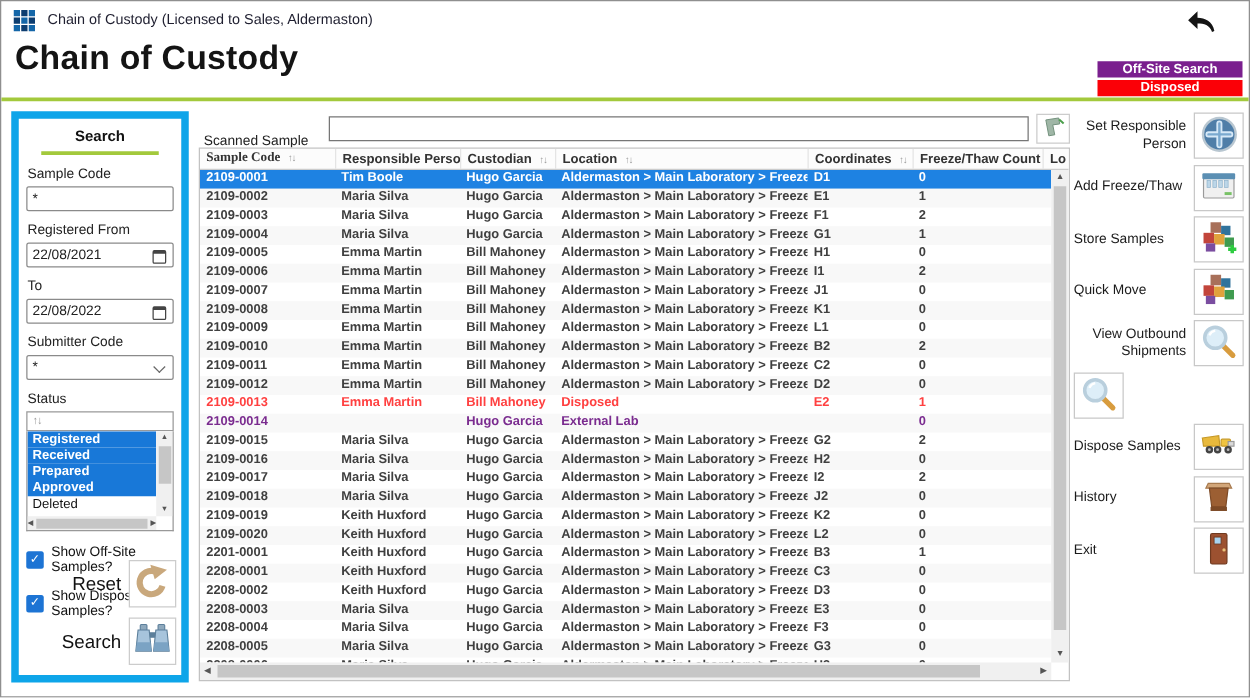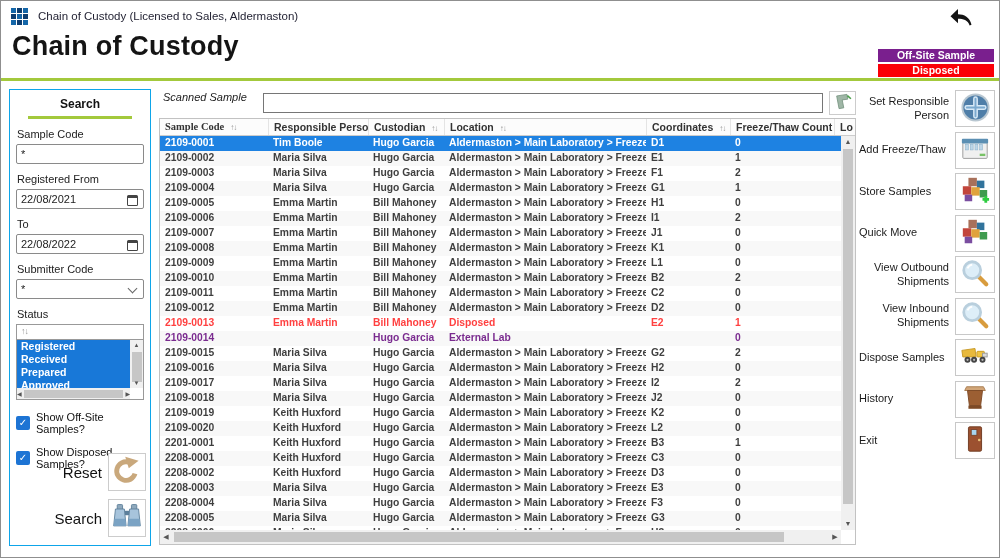--- a/index.html
+++ b/index.html
@@ -15,50 +15,50 @@
 
   
   .page-title{position:absolute;left:11px;top:30px;margin:0;font-size:27px;font-weight:600;color:#141414;letter-spacing:.2px;}
   .badges{position:absolute;right:5px;top:48px;width:116px;}
   .badge{height:13px;line-height:13px;text-align:center;color:#fff;font-size:10.5px;font-weight:bold;margin-bottom:2px;}
   .badge-offsite{background:#7a1f8e;}
   .badge-disposed{background:#fb0007;}
   .green-rule{position:absolute;top:77px;left:0;right:0;height:3px;background:#a3c93c;}
 
   
-  .search-panel{position:absolute;left:8px;top:88px;width:142px;height:457px;border:1px solid #0ea5e9;box-sizing:border-box;padding:0 6px;background:#fff;}
+  .search-panel{position:absolute;left:8px;top:88px;width:142px;height:457px;border:6px solid #0ea5e9;box-sizing:border-box;padding:0 6px;background:#fff;}
   .sp-header{text-align:center;font-size:12px;font-weight:bold;color:#111;padding-top:7px;}
   .sp-underline{height:3px;background:#a3c93c;margin:5px 12px 6px;}
   .f-label{font-size:11px;color:#222;margin:9px 1px 4px;display:block;}
   .txt{width:100%;height:20px;border:1px solid #8a8a8a;border-radius:2px;box-sizing:border-box;font-size:11px;padding:0 4px;font-family:inherit;color:#222;}
   .date-wrap,.sel-wrap{position:relative;}
   .cal{position:absolute;right:6px;top:6px;width:9px;height:7px;border:1.4px solid #444;border-top-width:3px;border-radius:1.5px;}
   .sel-wrap{width:100%;height:20px;border:1px solid #8a8a8a;border-radius:2px;box-sizing:border-box;font-size:11px;padding:3px 4px 0;color:#222;cursor:pointer;}
   .chev{position:absolute;right:7px;top:5px;width:6px;height:6px;border-right:1.3px solid #666;border-bottom:1.3px solid #666;transform:rotate(45deg);}
   .status-sort{height:16px;border:1px solid #999;box-sizing:border-box;font-size:9px;color:#999;padding:1px 4px;letter-spacing:-1px;}
-  .listbox{position:relative;height:60px;border:1px solid #999;border-top:none;box-sizing:border-box;overflow:hidden;background:#fff;}
+  .listbox{position:relative;height:80px;border:1px solid #999;border-top:none;box-sizing:border-box;overflow:hidden;background:#fff;}
   .list-items{position:absolute;left:0;top:0;right:13px;bottom:11px;overflow:hidden;}
   .status-item{height:13px;line-height:13px;font-size:10.5px;padding-left:4px;color:#111;cursor:pointer;white-space:nowrap;}
   .status-item.sel{background:#1878d8;color:#fff;font-weight:600;}
   .vsb{position:absolute;right:0;top:0;bottom:11px;width:13px;background:#f0f0f0;}
   .hsb{position:absolute;left:0;right:13px;bottom:0;height:11px;background:#f0f0f0;display:flex;align-items:center;}
   .sb-arr{font-size:6px;color:#555;text-align:center;display:block;line-height:10px;}
   .vthumb{position:absolute;left:1.5px;top:12px;width:10px;height:30px;background:#c6c6c6;}
   .vsb .sb-arr.bot{position:absolute;bottom:0;left:0;right:0;}
   .hthumb{height:8px;background:#c6c6c6;flex:1;margin:0 2px;}
   .chk-row{display:flex;align-items:center;gap:6px;margin-top:11px;font-size:11px;color:#111;cursor:pointer;}
   .chk{width:14px;height:14px;background:#1d74d4;border-radius:2px;color:#fff;font-size:10px;line-height:14px;text-align:center;flex:none;}
   .btn-row{position:absolute;right:4px;display:flex;align-items:center;gap:6px;}
   .btn-row.reset-row{bottom:54px;}
   .btn-row.search-row{bottom:8px;}
   .btn-label{font-size:15px;color:#111;}
   .icon-btn{width:38px;height:38px;background:#fff;border:1px solid #ccc;padding:0;display:flex;align-items:center;justify-content:center;cursor:pointer;}
 
   
-  .scan-label{position:absolute;left:162px;top:90px;font-size:11px;color:#222;font-style:italic;}
+  .scan-label{position:absolute;left:162px;top:106px;font-size:11px;color:#222;}
   .scan-input{position:absolute;left:262px;top:92px;width:560px;height:20px;border:1px solid #767676;box-sizing:border-box;font-size:11px;padding:0 4px;}
   .scan-btn{position:absolute;left:828px;top:90px;width:27px;height:24px;background:#fff;border:1px solid #ccc;padding:0;cursor:pointer;}
 
   
   .table{position:absolute;left:158px;top:117px;width:697px;height:427px;border:1px solid #c2c2c2;box-sizing:border-box;overflow:hidden;background:#fff;}
   .thead{display:grid;grid-template-columns:108px 100px 76px 202px 84px 104px 1fr;height:16px;background:#fcfcfc;border-bottom:1px solid #ccc;}
   .th{font-size:10.5px;font-weight:600;color:#333;line-height:16px;padding-left:5px;white-space:nowrap;overflow:hidden;border-left:1px solid #e4e4e4;cursor:pointer;}
   .th:first-child{border-left:none;font-family:Liberation Serif, serif;}
   .th .sort{font-size:8px;color:#999;letter-spacing:-1px;margin-left:6px;}
   .tbody{position:absolute;left:0;top:17px;right:14px;bottom:14px;overflow:hidden;}
@@ -103,21 +103,21 @@
     <span class="tb-title">Chain of Custody (Licensed to Sales, Aldermaston)</span>
   </div>
   <div class="back">
     <svg width="24" height="19" viewBox="0 0 32 24">
         <path d="M30 23 C28 13 20 9 12 9 L12 2 L2 11.5 L12 21 L12 15 C19 15 25 16.5 27.5 24 Z" fill="#141414"></path>
       </svg>
   </div>
 
   <h1 class="page-title">Chain of Custody</h1>
   <div class="badges">
-    <div class="badge badge-offsite">Off-Site Sample</div>
+    <div class="badge badge-offsite">Off-Site Search</div>
     <div class="badge badge-disposed">Disposed</div>
   </div>
   <div class="green-rule"></div>
 
   <aside class="search-panel">
     <div class="sp-header">Search</div>
     <div class="sp-underline"></div>
 
     <label class="f-label">Sample Code</label>
     <input class="txt" value="*" style="">
@@ -544,21 +544,20 @@
         <div class="action-label">View Outbound Shipments</div>
         <button class="action-btn">
           <span><svg width="30" height="30" viewBox="0 0 32 32">
               <line x1="19" y1="19" x2="28" y2="28" stroke="#d89c3e" stroke-width="4.5" stroke-linecap="round"></line>
               <circle cx="13" cy="13" r="9" fill="#ddeef8" stroke="#b9cfdd" stroke-width="3"></circle>
               <path d="M8 11 a7 7 0 0 1 5 -4" stroke="#fff" stroke-width="2" fill="none"></path>
             </svg></span>
         </button>
       </div>
       <div class="action">
-        <div class="action-label">View Inbound Shipments</div>
         <button class="action-btn">
           <span><svg width="30" height="30" viewBox="0 0 32 32">
               <line x1="19" y1="19" x2="28" y2="28" stroke="#d89c3e" stroke-width="4.5" stroke-linecap="round"></line>
               <circle cx="13" cy="13" r="9" fill="#ddeef8" stroke="#b9cfdd" stroke-width="3"></circle>
               <path d="M8 11 a7 7 0 0 1 5 -4" stroke="#fff" stroke-width="2" fill="none"></path>
             </svg></span>
         </button>
       </div>
       <div class="action">
         <div class="action-label">Dispose Samples</div>

